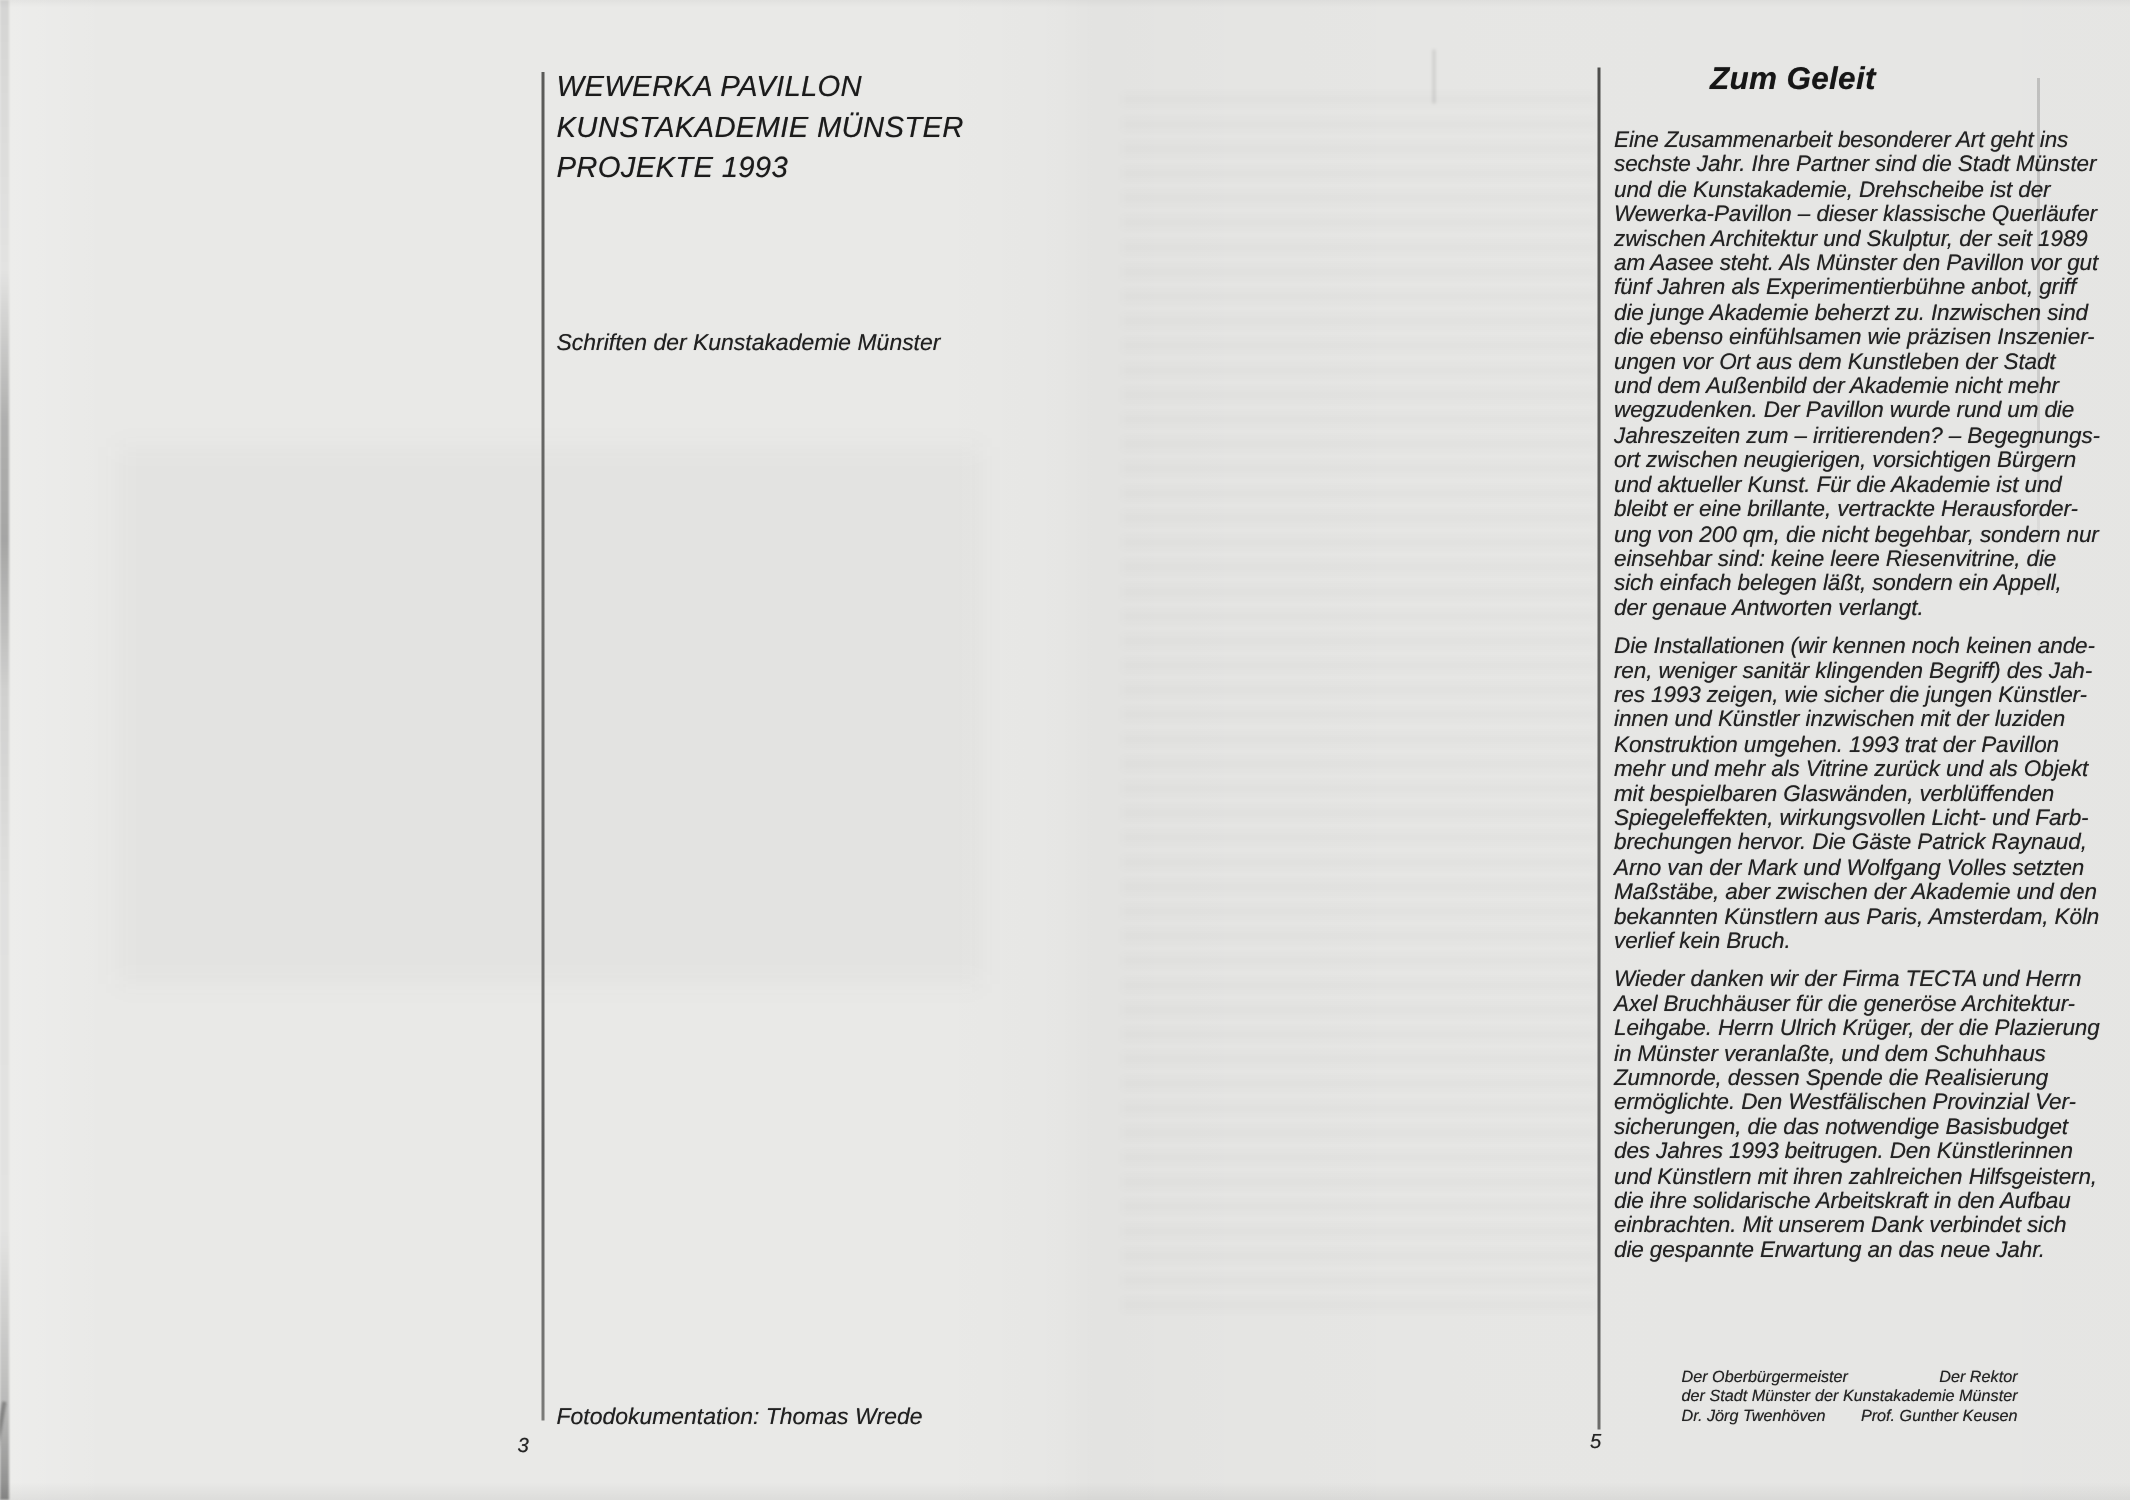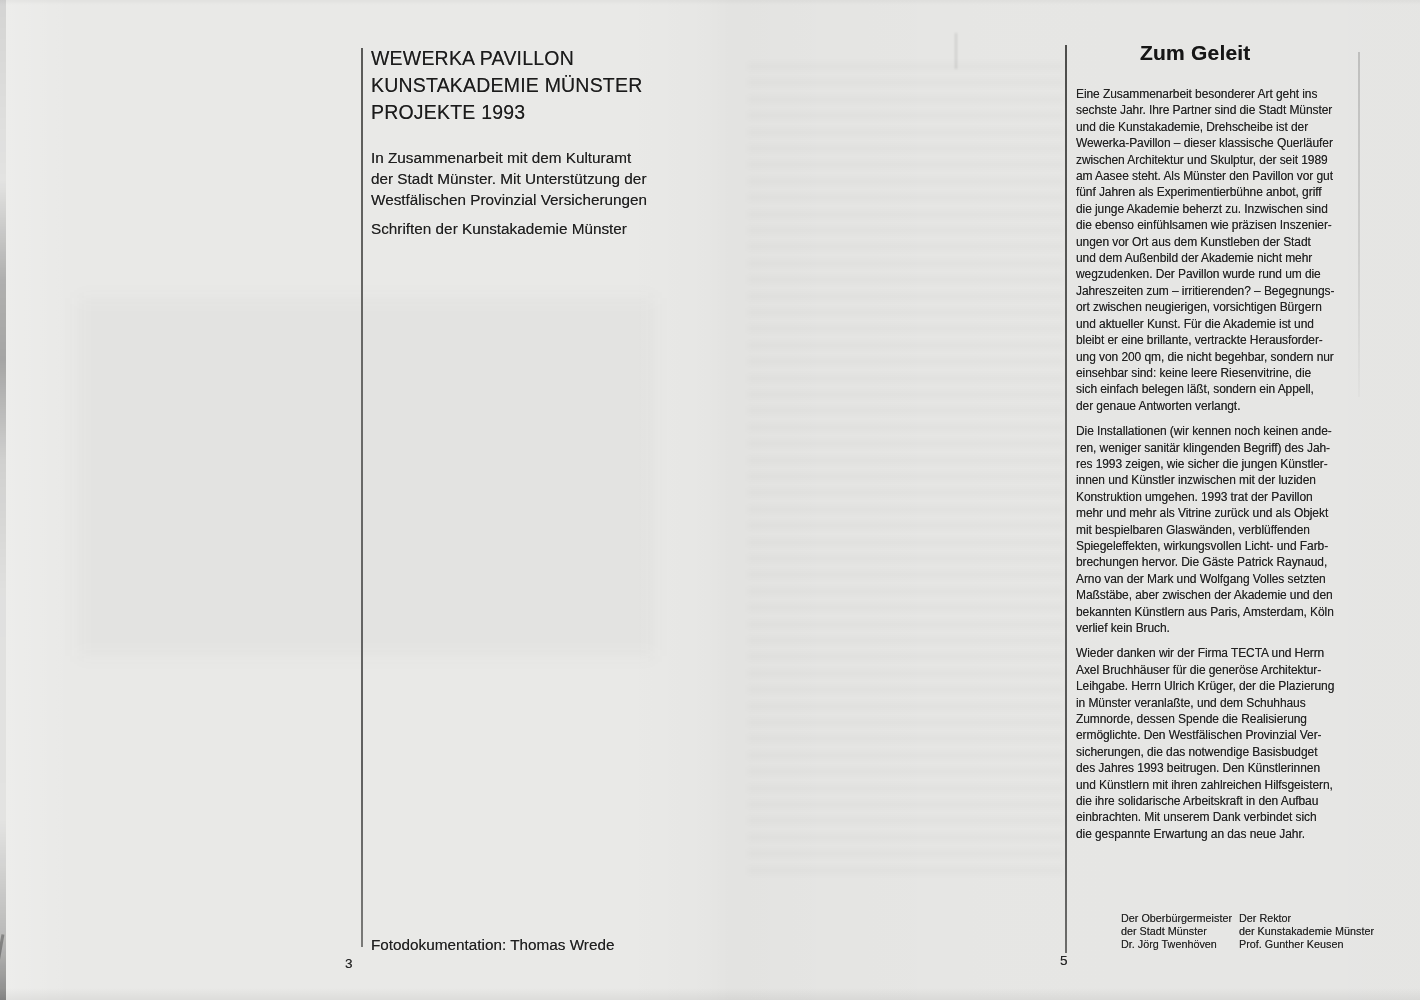--- a/index.html
+++ b/index.html
@@ -6,44 +6,45 @@
   .spread{
     position:relative;
     width:1420px;height:1000px;
     margin:0 auto;
     overflow:hidden;
     font-family:"Liberation Sans","DejaVu Sans",sans-serif;
     background:
       linear-gradient(90deg, rgba(255,255,255,.20) 0%, rgba(255,255,255,0) 5%),
       linear-gradient(90deg, rgba(0,0,0,0) 44%, rgba(0,0,0,.010) 49.6%, rgba(0,0,0,.028) 51.5%, rgba(0,0,0,.020) 57%, rgba(0,0,0,.012) 70%, rgba(0,0,0,.016) 100%),
       #e9e9e7;
+    font-style: italic;
   }
   .scan-text{ text-shadow:0 0 .5px rgba(20,20,20,.55); }
   .abs{ position:absolute; }
   .lines{ white-space:pre; }
 
   
   .rule-left{ left:361px; top:48px; width:2px; height:899px;
     background:linear-gradient(180deg,#5a5a58,#6b6b69 40%,#606060 80%,#7a7a78); }
   .lp-title{ left:371px; top:45px; font-size:19.5px; line-height:27px; color:#1b1b1b; letter-spacing:.2px; }
   .lp-subtitle{ left:371px; top:147px; font-size:15.3px; line-height:21px; color:#202020; }
   .lp-series{ left:371px; top:218px; font-size:15.3px; line-height:21px; color:#202020;text-align:right; }
   .lp-credit{ left:371px; top:936px; font-size:15.3px; color:#202020;text-align:center; }
   .lp-pageno{ left:345px; top:956px; font-size:13.5px; color:#242424; }
 
   
   .rule-right{ left:1065px; top:45px; width:2px; height:908px;
     background:linear-gradient(180deg,#4e4e4c,#5d5d5b 45%,#565656 85%,#6d6d6b); }
   .rp-heading{ left:1140px; top:41px; font-size:21px; font-weight:700; color:#161616; letter-spacing:.2px; }
-  .rp-body{ left:1076px; top:86px; width:302px; font-size:12px; line-height:16.4px;
+  .rp-body{ left:1076px; top:86px; width:302px; font-size:15px; line-height:16.4px;
     letter-spacing:-.08px; color:#222; }
   .rp-body .para{ margin:0 0 9px 0; }
   .rp-sig{ top:912px; font-size:10.8px; line-height:13px; color:#242424; }
   .rp-sig.col1{ left:1121px; }
-  .rp-sig.col2{ left:1239px; }
+  .rp-sig.col2{ left:1210px;text-align:right; }
   .rp-pageno{ left:1060px; top:953px; font-size:13.5px; color:#242424; }
 
   
   .ghost-image{ left:78px; top:298px; width:576px; height:358px;
     background:rgba(60,60,60,.030); filter:blur(9px); }
   .ghost-text{ left:748px; top:62px; width:315px; height:815px;
     background:repeating-linear-gradient(180deg, rgba(50,50,55,.018) 0 9px, rgba(0,0,0,0) 9px 16.4px);
     filter:blur(2px); }
   .ghost-rule{ left:1358px; top:52px; width:2px; height:345px;
     background:linear-gradient(180deg, rgba(0,0,0,.17), rgba(0,0,0,.10) 60%, rgba(0,0,0,.02)); }
@@ -75,23 +76,20 @@
   <div class="abs corner-curl"></div>
   <div class="abs ghost-image"></div>
   <div class="abs ghost-text"></div>
   <div class="abs ghost-rule"></div>
   <div class="abs ghost-scratch"></div>
 
   <div class="abs rule-left"></div>
   <div class="abs lp-title scan-text lines">WEWERKA PAVILLON
 KUNSTAKADEMIE MÜNSTER
 PROJEKTE 1993</div>
-  <div class="abs lp-subtitle scan-text lines">In Zusammenarbeit mit dem Kulturamt
-der Stadt Münster. Mit Unterstützung der
-Westfälischen Provinzial Versicherungen</div>
   <div class="abs lp-series scan-text">Schriften der Kunstakademie Münster</div>
   <div class="abs lp-credit scan-text">Fotodokumentation: Thomas Wrede</div>
   <div class="abs lp-pageno scan-text">3</div>
 
   <div class="abs rule-right"></div>
   <div class="abs rp-heading scan-text">Zum Geleit</div>
 
   <div class="abs rp-body">
     <div class="para scan-text lines">Eine Zusammenarbeit besonderer Art geht ins
 sechste Jahr. Ihre Partner sind die Stadt Münster

